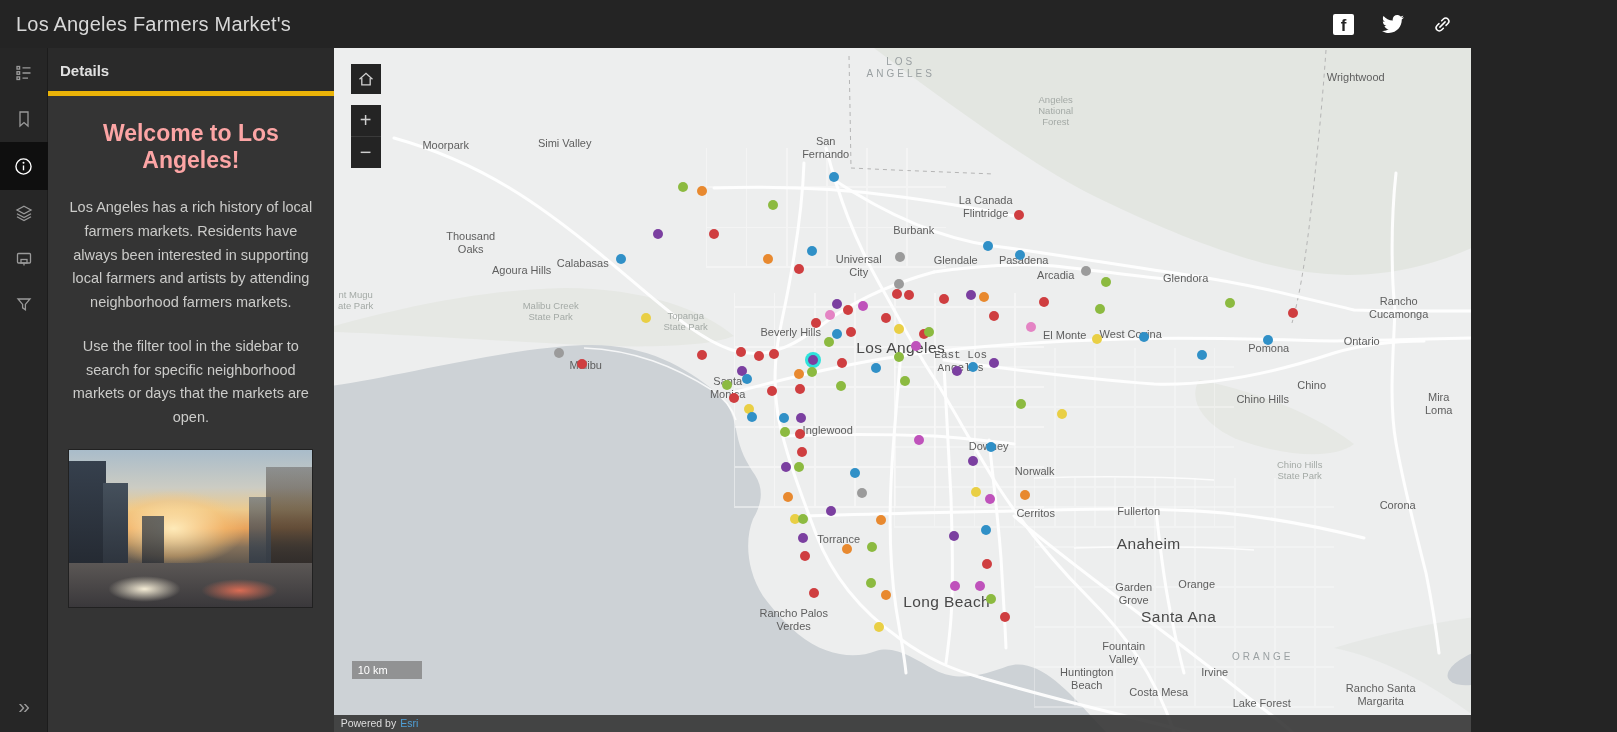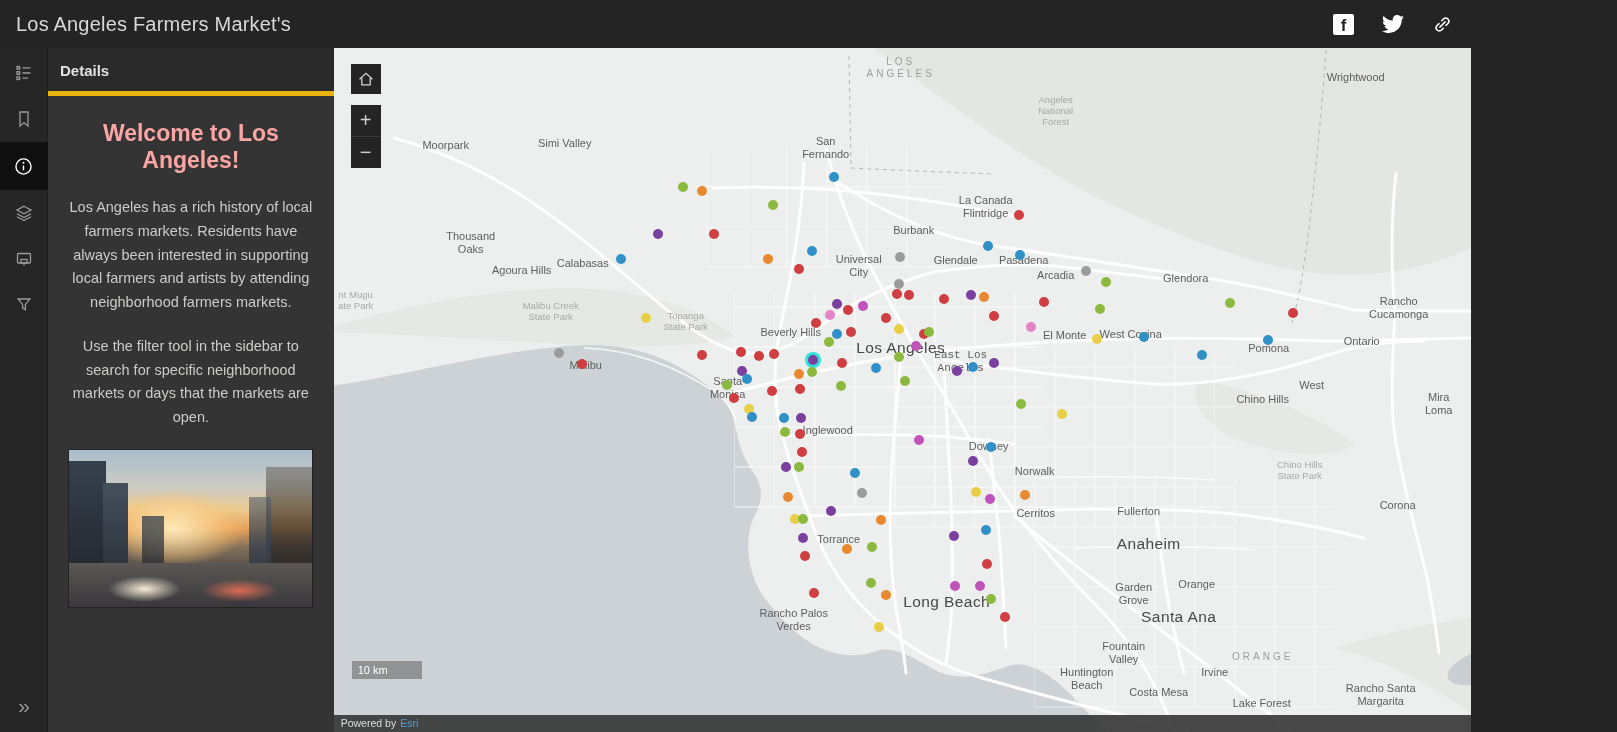--- a/index.html
+++ b/index.html
@@ -258,21 +258,21 @@
           <div class="maplabel city" style="left: 722px; top: 227px;">Arcadia</div>
           <div class="maplabel city" style="left: 852px; top: 230px;">Glendora</div>
           <div class="maplabel city" style="left: 731px; top: 287px;">El Monte</div>
           <div class="maplabel city" style="left: 797px; top: 286px;">West Covina</div>
           <div class="maplabel city" style="left: 1065px; top: 260px;">Rancho
 Cucamonga</div>
           <div class="maplabel city" style="left: 1165px; top: 261px;">Fontana</div>
           <div class="maplabel city" style="left: 1211px; top: 280px;">Rialto</div>
           <div class="maplabel city" style="left: 1028px; top: 293px;">Ontario</div>
           <div class="maplabel city" style="left: 935px; top: 300px;">Pomona</div>
-          <div class="maplabel city" style="left: 978px; top: 337px;">West</div>
+          <div class="maplabel city" style="left: 978px; top: 337px;">Chino</div>
           <div class="maplabel city" style="left: 929px; top: 351px;">Chino Hills</div>
           <div class="maplabel city" style="left: 1105px; top: 356px;">Mira Loma</div>
           <div class="maplabel city" style="left: 1240px; top: 366px;">Riverside</div>
           <div class="maplabel park" style="left: 217px; top: 263px;">Malibu Creek
 State Park</div>
           <div class="maplabel park" style="left: 352px; top: 273px;">Topanga
 State Park</div>
           <div class="maplabel park" style="left: 22px; top: 252px;">nt Mugu
 ate Park</div>
           <div class="maplabel city" style="left: 252px; top: 317px;">Malibu</div>

